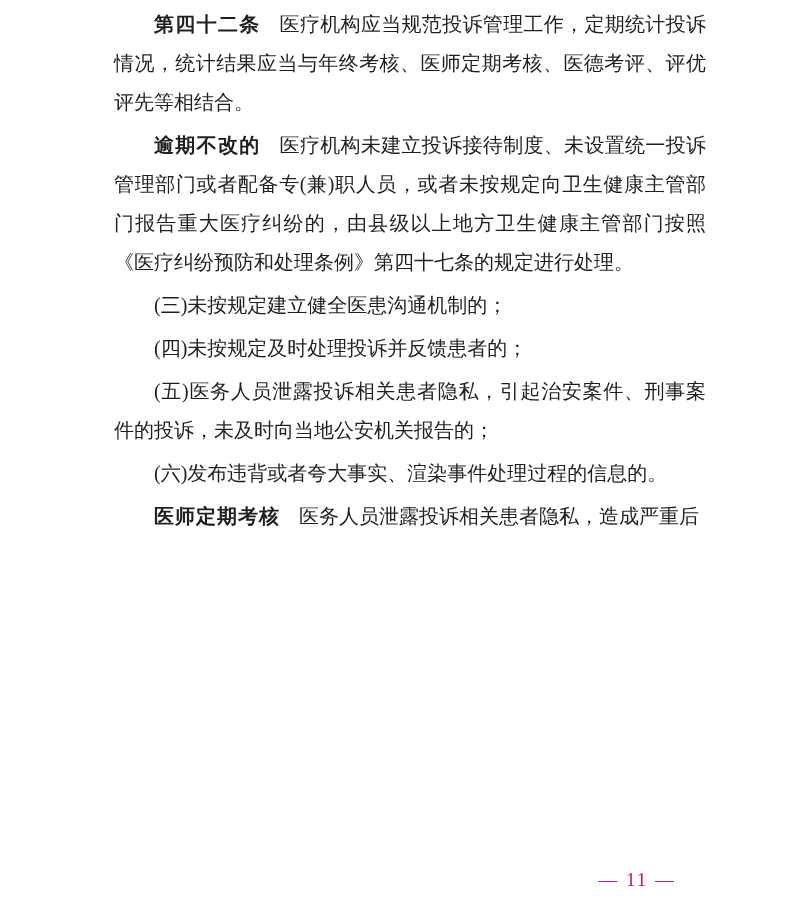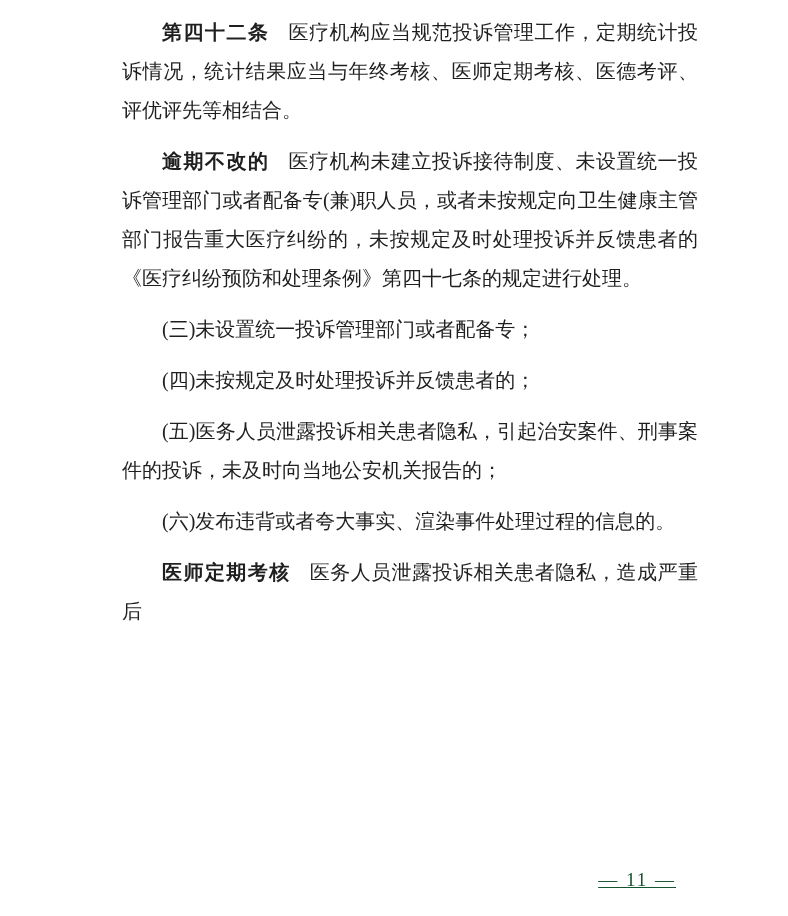--- a/index.html
+++ b/index.html
@@ -19,21 +19,21 @@
   .content {
     position: absolute;
     left: 110px;
     top: 1px;
     width: 600px;
     font-size: 20px;
     line-height: 39px;
     text-align: justify;
   }
   .para {
-    margin: 12px;
+    margin: 4px;
     text-indent: 2em;
   }
   .art-num {
     font-family: "Liberation Sans", "DejaVu Sans", sans-serif;
     font-weight: bold;
     letter-spacing: 1px;
     margin-right: 0.95em;
   }
   .chapter {
     margin: 41px 0 0 0;
@@ -45,37 +45,36 @@
     line-height: 39px;
     letter-spacing: 2px;
   }
   .footer {
     position: absolute;
     right: 112px;
     top: 866px;
     font-size: 19px;
     line-height: 28px;
     letter-spacing: 2px;
-    color: #14532d;
-    text-decoration: underline;
+    color: #be185d;
   }
 </style>
 </head>
 <body>
 
 <div class="page">
   <div class="content">
 
     <p class="para"><span class="art-num">第四十二条</span><span>医疗机构应当规范投诉管理工作，定期统计投诉情况，统计结果应当与年终考核、医师定期考核、医德考评、评优评先等相结合。</span></p>
 
 
-    <p class="para"><span class="art-num">逾期不改的</span><span>医疗机构未建立投诉接待制度、未设置统一投诉管理部门或者配备专(兼)职人员，或者未按规定向卫生健康主管部门报告重大医疗纠纷的，未按规定及时处理投诉并反馈患者的《医疗纠纷预防和处理条例》第四十七条的规定进行处理。</span></p>
+    <p class="para"><span class="art-num">逾期不改的</span><span>医疗机构未建立投诉接待制度、未设置统一投诉管理部门或者配备专(兼)职人员，或者未按规定向卫生健康主管部门报告重大医疗纠纷的，由县级以上地方卫生健康主管部门按照《医疗纠纷预防和处理条例》第四十七条的规定进行处理。</span></p>
 
 
-    <p class="para">(三)未设置统一投诉管理部门或者配备专；</p>
+    <p class="para">(三)未按规定建立健全医患沟通机制的；</p>
     <p class="para">(四)未按规定及时处理投诉并反馈患者的；</p>
     <p class="para">(五)医务人员泄露投诉相关患者隐私，引起治安案件、刑事案件的投诉，未及时向当地公安机关报告的；</p>
     <p class="para">(六)发布违背或者夸大事实、渲染事件处理过程的信息的。</p>
 
     <p class="para"><span class="art-num">医师定期考核</span><span>医务人员泄露投诉相关患者隐私，造成严重后</span></p>
 
   </div>
 
   <div class="footer">— 11 —</div>
 </div>

